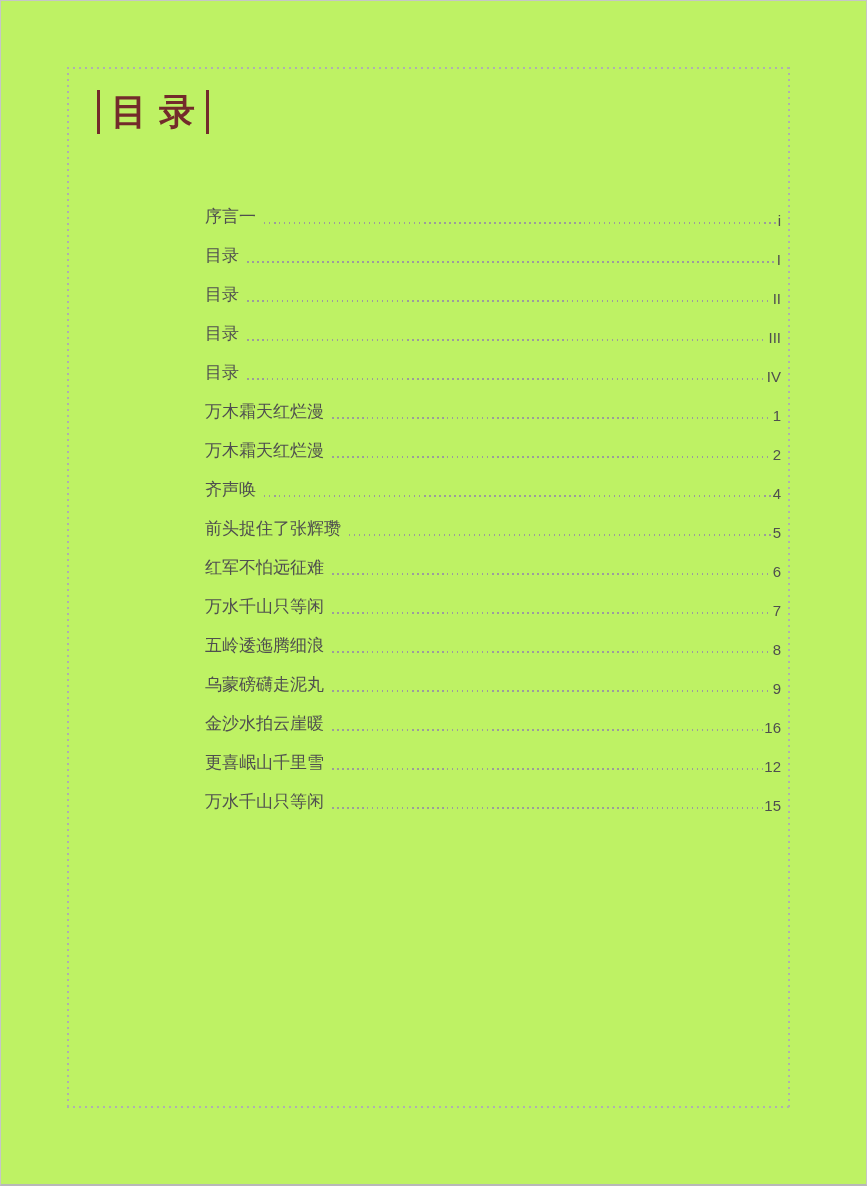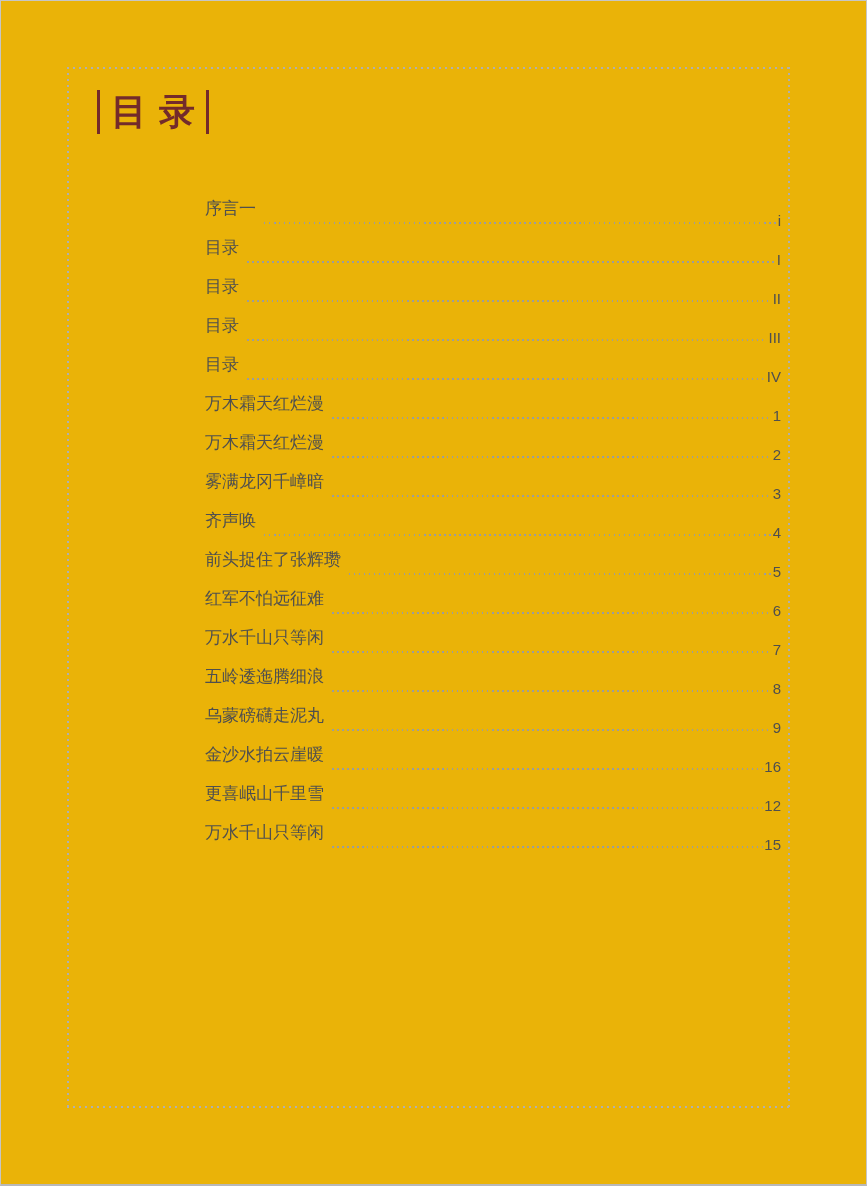--- a/index.html
+++ b/index.html
@@ -8,21 +8,21 @@
     --leader-dots:#9c9c9c;
     --frame-dots:#b0b0b0;
   }
   *{margin:0;padding:0;box-sizing:border-box;}
   html,body{width:867px;height:1186px;background:#ffffff;overflow:hidden;}
   body{font-family:"Liberation Sans","DejaVu Sans",sans-serif;}
 
   .doc-canvas{
     position:relative;
     width:867px;height:1186px;
-    background:#eab308;
+    background:#bef264;
     border:1px solid #c6c6c6;
     border-bottom:2px solid #b8b8b8;
   }
 
   
   .dotted-frame{
     position:absolute;
     left:66px;top:66px;right:76px;bottom:76px;
     background:
       repeating-linear-gradient(to right, var(--frame-dots) 0 2px, transparent 2px 6px) left top / 100% 2px no-repeat,
@@ -53,20 +53,21 @@
     letter-spacing:1px;
   }
 
   .toc-list{
     position:absolute;
     left:204px;top:196px;
     width:576px;
   }
   .toc-row{
     display:flex;
+    align-items:center;
     height:39px;
     cursor:default;
   }
   .toc-entry-title{
     color:var(--body-text);
     font-size:17px;
     white-space:nowrap;
     flex:0 0 auto;
   }
   .dot-leader{
@@ -136,25 +137,20 @@
     <span class="dot-leader"></span>
     <span class="toc-entry-page">1</span>
   </div>
 
   <div class="toc-row">
     <span class="toc-entry-title">万木霜天红烂漫</span>
     <span class="dot-leader"></span>
     <span class="toc-entry-page">2</span>
   </div>
 
-  <div class="toc-row">
-    <span class="toc-entry-title">雾满龙冈千嶂暗</span>
-    <span class="dot-leader"></span>
-    <span class="toc-entry-page">3</span>
-  </div>
 
   <div class="toc-row">
     <span class="toc-entry-title">齐声唤</span>
     <span class="dot-leader"></span>
     <span class="toc-entry-page">4</span>
   </div>
 
   <div class="toc-row">
     <span class="toc-entry-title">前头捉住了张辉瓒</span>
     <span class="dot-leader"></span>

